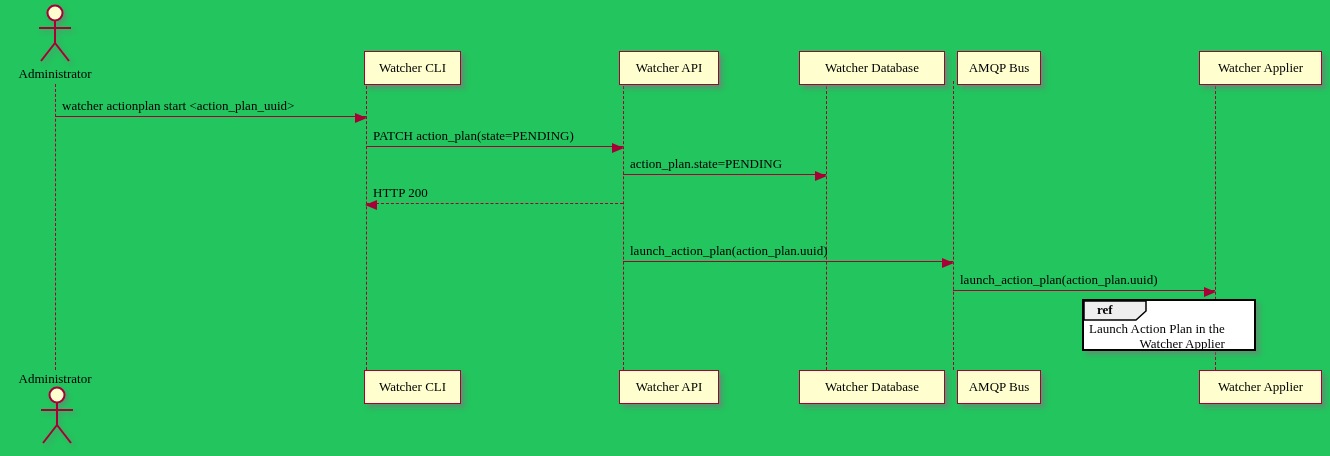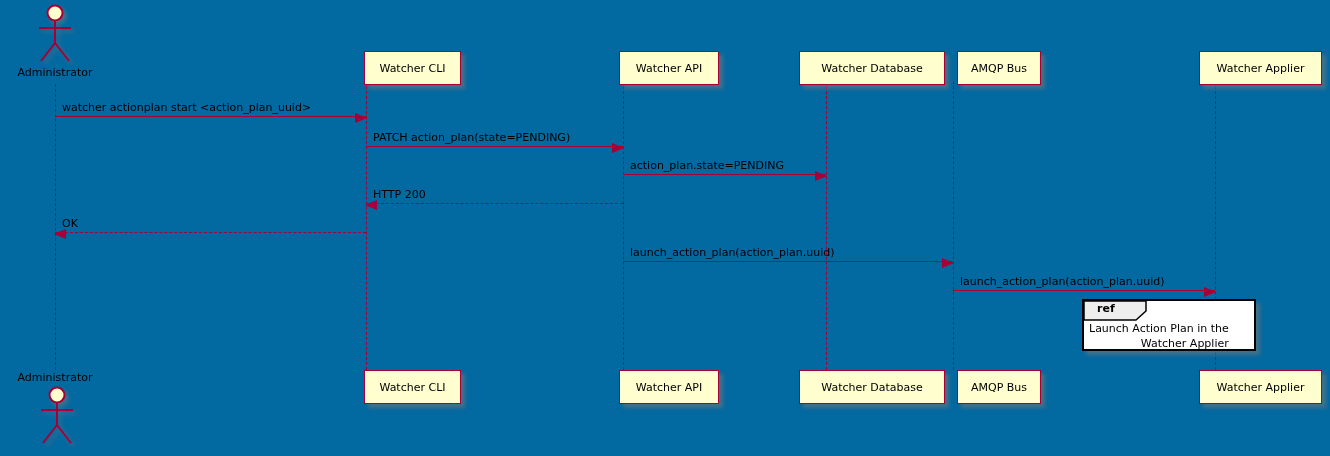--- a/index.html
+++ b/index.html
@@ -3,22 +3,22 @@
 <meta charset="utf-8">
 <style>
   :root{
     --line:#A80036;
     --fill:#FEFECE;
     --txt:#000000;
   }
   html,body{margin:0;padding:0;background:#ffffff;}
   body{font-family:"DejaVu Sans", sans-serif;}
   .canvas{
-    position:relative;width:1330px;height:456px;background:#0369a1;overflow:hidden;
-    font-size:11px;color:var(--txt);
+    position:relative;width:1330px;height:456px;background:#22c55e;overflow:hidden;
+    font-size:13px;color:var(--txt);font-family:Liberation Serif, serif;
   }
   
   .pbox{
     position:absolute;height:34px;box-sizing:border-box;
     background:var(--fill);border:1.5px solid var(--line);
     box-shadow:4px 4px 4px rgba(120,120,120,0.55);
     display:flex;align-items:center;justify-content:center;
     white-space:nowrap;z-index:2;margin-left:46px;
   }
   
@@ -98,25 +98,20 @@
     <div class="msg-line solid"></div>
     <div class="ah ah-r"></div>
   </div>
 
   <div class="msg" style="left:366px;top:184px;width:257px">
     <div class="msg-label">HTTP 200</div>
     <div class="msg-line dashed"></div>
     <div class="ah ah-l"></div>
   </div>
 
-  <div class="msg" style="left:55px;top:213px;width:311px">
-    <div class="msg-label">OK</div>
-    <div class="msg-line dashed"></div>
-    <div class="ah ah-l"></div>
-  </div>
 
   <div class="msg" style="left:623px;top:242px;width:330px">
     <div class="msg-label">launch_action_plan(action_plan.uuid)</div>
     <div class="msg-line solid"></div>
     <div class="ah ah-r"></div>
   </div>
 
   <div class="msg" style="left:953px;top:271px;width:262px">
     <div class="msg-label">launch_action_plan(action_plan.uuid)</div>
     <div class="msg-line solid"></div>

